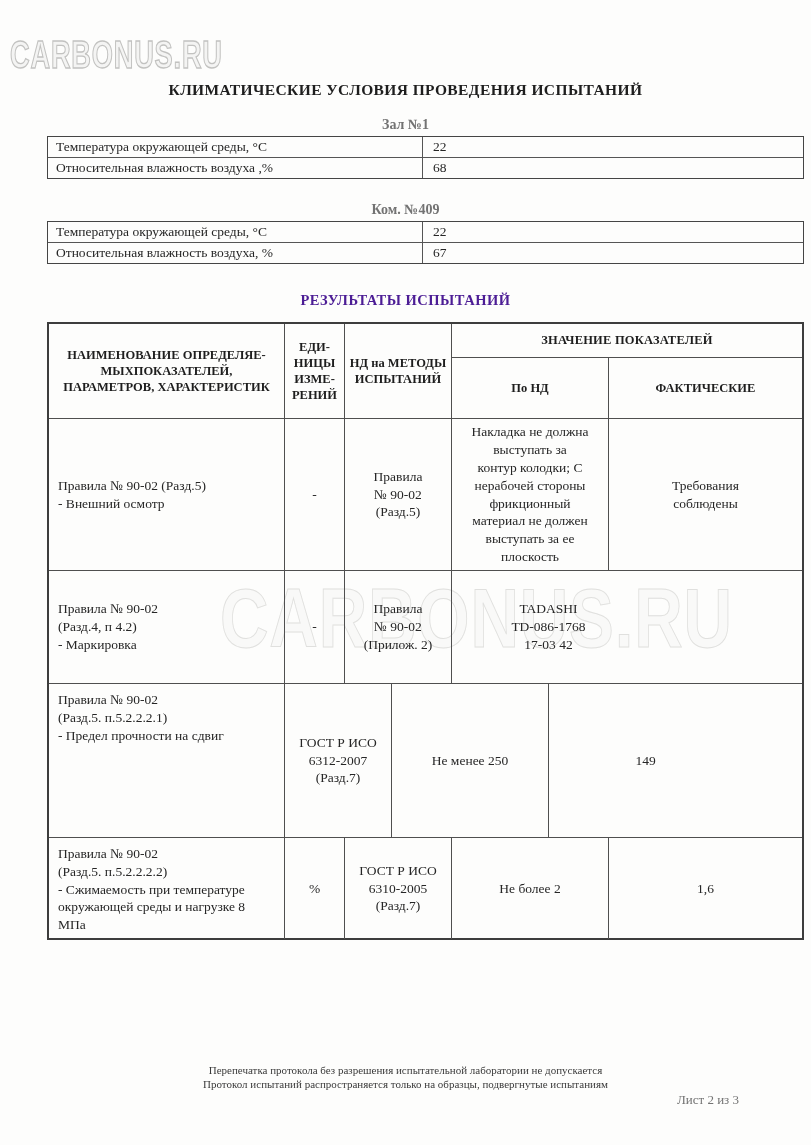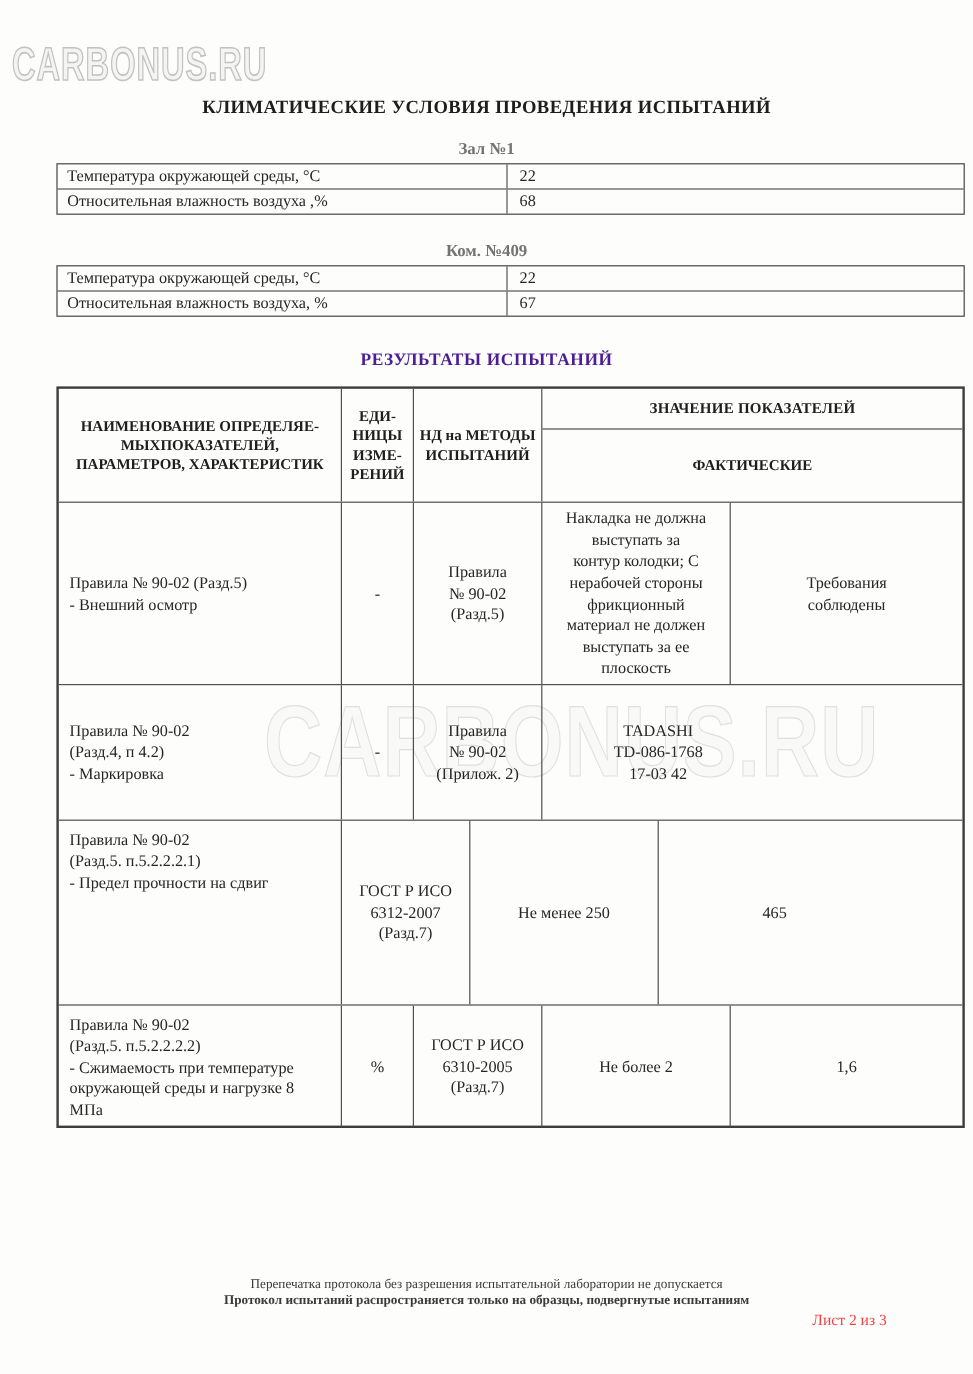--- a/index.html
+++ b/index.html
@@ -72,23 +72,23 @@
   .h4 { flex:0 0 157px; border-right:1px solid #4f4f4f; }
   .h5 { flex:1; }
   
   .r1 { height:152px; }
   .r2 { height:113px; }
   .r3 { height:154px; }
   .r4 { height:101px; }
   
   .foot-note { position:absolute; left:0; width:100%; text-align:center; font-size:11px; color:#3a3a3a; }
   .fn1 { top:1064px; }
-  .fn2 { top:1078px;font-weight:bold; }
+  .fn2 { top:1078px; }
   .foot-protocol { position:absolute; left:35px; top:1149px; font-size:19px; color:#14532d; }
-  .foot-sheet    { position:absolute; right:72px; top:1092px; font-size:13px; color:#ef4444; }
+  .foot-sheet    { position:absolute; right:72px; top:1092px; font-size:13px; color:#737373; }
 </style>
 </head>
 <body>
 
 <div class="page">
 
   <div class="wm wm-top">CARBONUS.RU</div>
   <div class="wm wm-mid">CARBONUS.RU</div>
 
   <div class="content">
@@ -133,20 +133,21 @@
 ПАРАМЕТРОВ, ХАРАКТЕРИСТИК</div>
         <div class="hcell h2 pre">ЕДИ-
 НИЦЫ
 ИЗМЕ-
 РЕНИЙ</div>
         <div class="hcell h3 pre">НД на МЕТОДЫ
 ИСПЫТАНИЙ</div>
         <div class="hgroup">
           <div class="hg-top">ЗНАЧЕНИЕ ПОКАЗАТЕЛЕЙ</div>
           <div class="hg-bottom">
+            <div class="hcell h4">По НД</div>
             <div class="hcell h5">ФАКТИЧЕСКИЕ</div>
           </div>
         </div>
       </div>
 
       <div class="rrow r1 bordered">
         <div class="cell rb c1 pre">Правила № 90-02 (Разд.5)
 - Внешний осмотр</div>
         <div class="cell rb c2 pre">-</div>
         <div class="cell rb c3 pre">Правила
@@ -178,21 +179,21 @@
       </div>
 
       <div class="rrow r3 bordered">
         <div class="cell rb c1 pre vtop">Правила № 90-02
 (Разд.5. п.5.2.2.2.1)
 - Предел прочности на сдвиг</div>
         <div class="cell rb c3 pre">ГОСТ Р ИСО
 6312-2007
 (Разд.7)</div>
         <div class="cell rb c4 pre">Не менее 250</div>
-        <div class="cell c5 pre">465</div>
+        <div class="cell c5 pre">149</div>
       </div>
 
       <div class="rrow r4">
         <div class="cell rb c1 pre vtop">Правила № 90-02
 (Разд.5. п.5.2.2.2.2)
 - Сжимаемость при температуре окружающей среды и нагрузке 8 МПа</div>
         <div class="cell rb c2 pre">%</div>
         <div class="cell rb c3 pre">ГОСТ Р ИСО
 6310-2005
 (Разд.7)</div>

